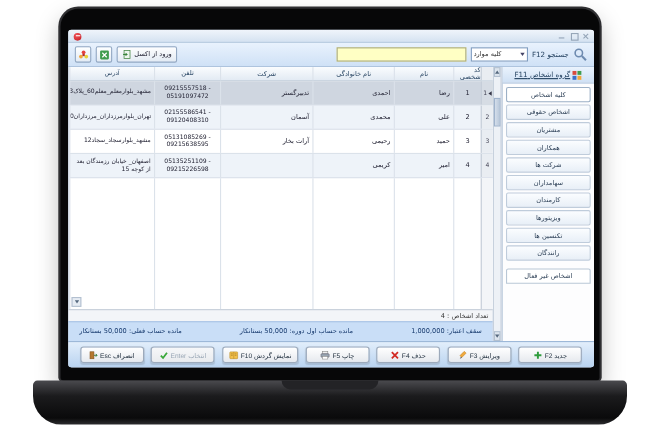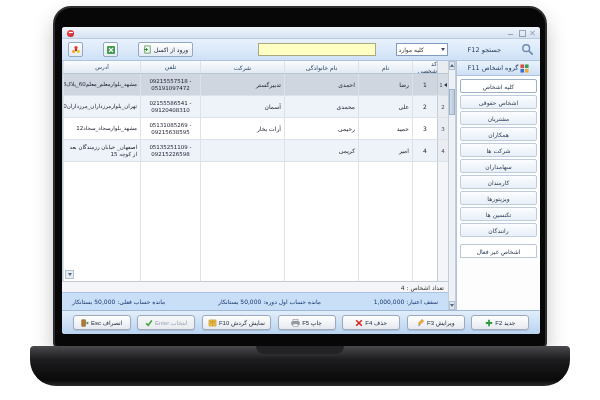--- a/index.html
+++ b/index.html
@@ -28,21 +28,21 @@
     background:radial-gradient(circle at 35% 30%, #f2555a, #c01820); }
   .app-dot i { position:absolute; left:1.5px; top:2.8px; width:4px; height:1.2px; background:#fff; }
   .win-controls { position:absolute; right:4px; top:2px; display:flex; gap:4px; direction:ltr; }
   .wc { width:7px; height:7px; position:relative; opacity:.65; }
   .wc-min::after { content:""; position:absolute; left:1px; bottom:1px; width:5px; height:1.4px; background:#6b7f96; }
   .wc-max::after { content:""; position:absolute; left:1px; top:1px; width:5px; height:5px; border:1px solid #6b7f96; }
   .wc-close::before, .wc-close::after { content:""; position:absolute; left:3px; top:0.5px; width:1.4px; height:6px; background:#6b7f96; }
   .wc-close::before { transform:rotate(45deg); } .wc-close::after { transform:rotate(-45deg); }
 
   
-  .toolbar { height:22px; flex:0 0 22px; display:flex; align-items:center; gap:20px; padding:0 6px;
+  .toolbar { height:22px; flex:0 0 22px; display:flex; align-items:center; gap:4px; padding:0 6px;
     background:linear-gradient(#e9f2fd,#cfe1f6); border-bottom:1px solid #aec4de; }
   .search-lbl { color:#24415f; white-space:nowrap; }
   .combo { width:52px; height:13px; background:#fff; border:1px solid #7f9cc0; display:flex;
     align-items:center; justify-content:space-between; padding:0 2px; font-size:6px; color:#333; }
   .combo .arr { width:0; height:0; border-left:2.5px solid transparent; border-right:2.5px solid transparent;
     border-top:3.5px solid #446; }
   .search-input { width:118px; height:13px; background:#ffffc4; border:1px solid #a9a97f;
     font-size:6px; padding:0 2px; direction:rtl; font-family:"DejaVu Sans",sans-serif; }
   .tb-spacer { flex:1; }
   .tb-btn { height:15px; display:flex; align-items:center; gap:2px; direction:ltr; padding:0 4px;
@@ -50,21 +50,21 @@
     font-size:6px; color:#223; cursor:pointer; }
   .icon-btn { width:15px; height:15px; display:flex; align-items:center; justify-content:center;
     background:linear-gradient(#feffff,#e3ebf4); border:1px solid #93a8c2; border-radius:2px; cursor:pointer; }
 
   
   .main { flex:1; display:flex; min-height:0; }
 
   
   .sidebar { flex:0 0 84px; background:#fdfdfe; border-left:1px solid #b3c4d8; display:flex; flex-direction:column; }
   .sb-header { height:15px; flex:0 0 15px; display:flex; align-items:center; justify-content:center; gap:2px;
-    background:linear-gradient(#eaf3fd,#cfe0f4); border-bottom:1px solid #aec4de; color:#1f3d5c; }
+    background:linear-gradient(#eaf3fd,#cfe0f4); border-bottom:1px solid #aec4de; color:#1f3d5c;text-decoration:underline; }
   .sb-list { padding:3px 3px 0; }
   .sb-item { height:14px; margin-bottom:2px; display:flex; align-items:center; justify-content:center;
     background:linear-gradient(#fbfdff,#e8eff7); border:1px solid #bfccdb; border-radius:2px;
     font-size:6px; color:#2b3e55; cursor:pointer; }
   .sb-item.selected { background:#fff; border-color:#9cb0c6; }
   .sb-inactive { height:14px; margin:5px 3px 0; display:flex; align-items:center; justify-content:center;
     background:#fff; border:1px solid #b9c7d6; border-radius:2px 2px 0 0; font-size:6px; color:#2b3e55; cursor:pointer; }
 
   
   .vscroll { flex:0 0 8px; background:#edf1f6; border-left:1px solid #c3cedb; border-right:1px solid #c3cedb;

